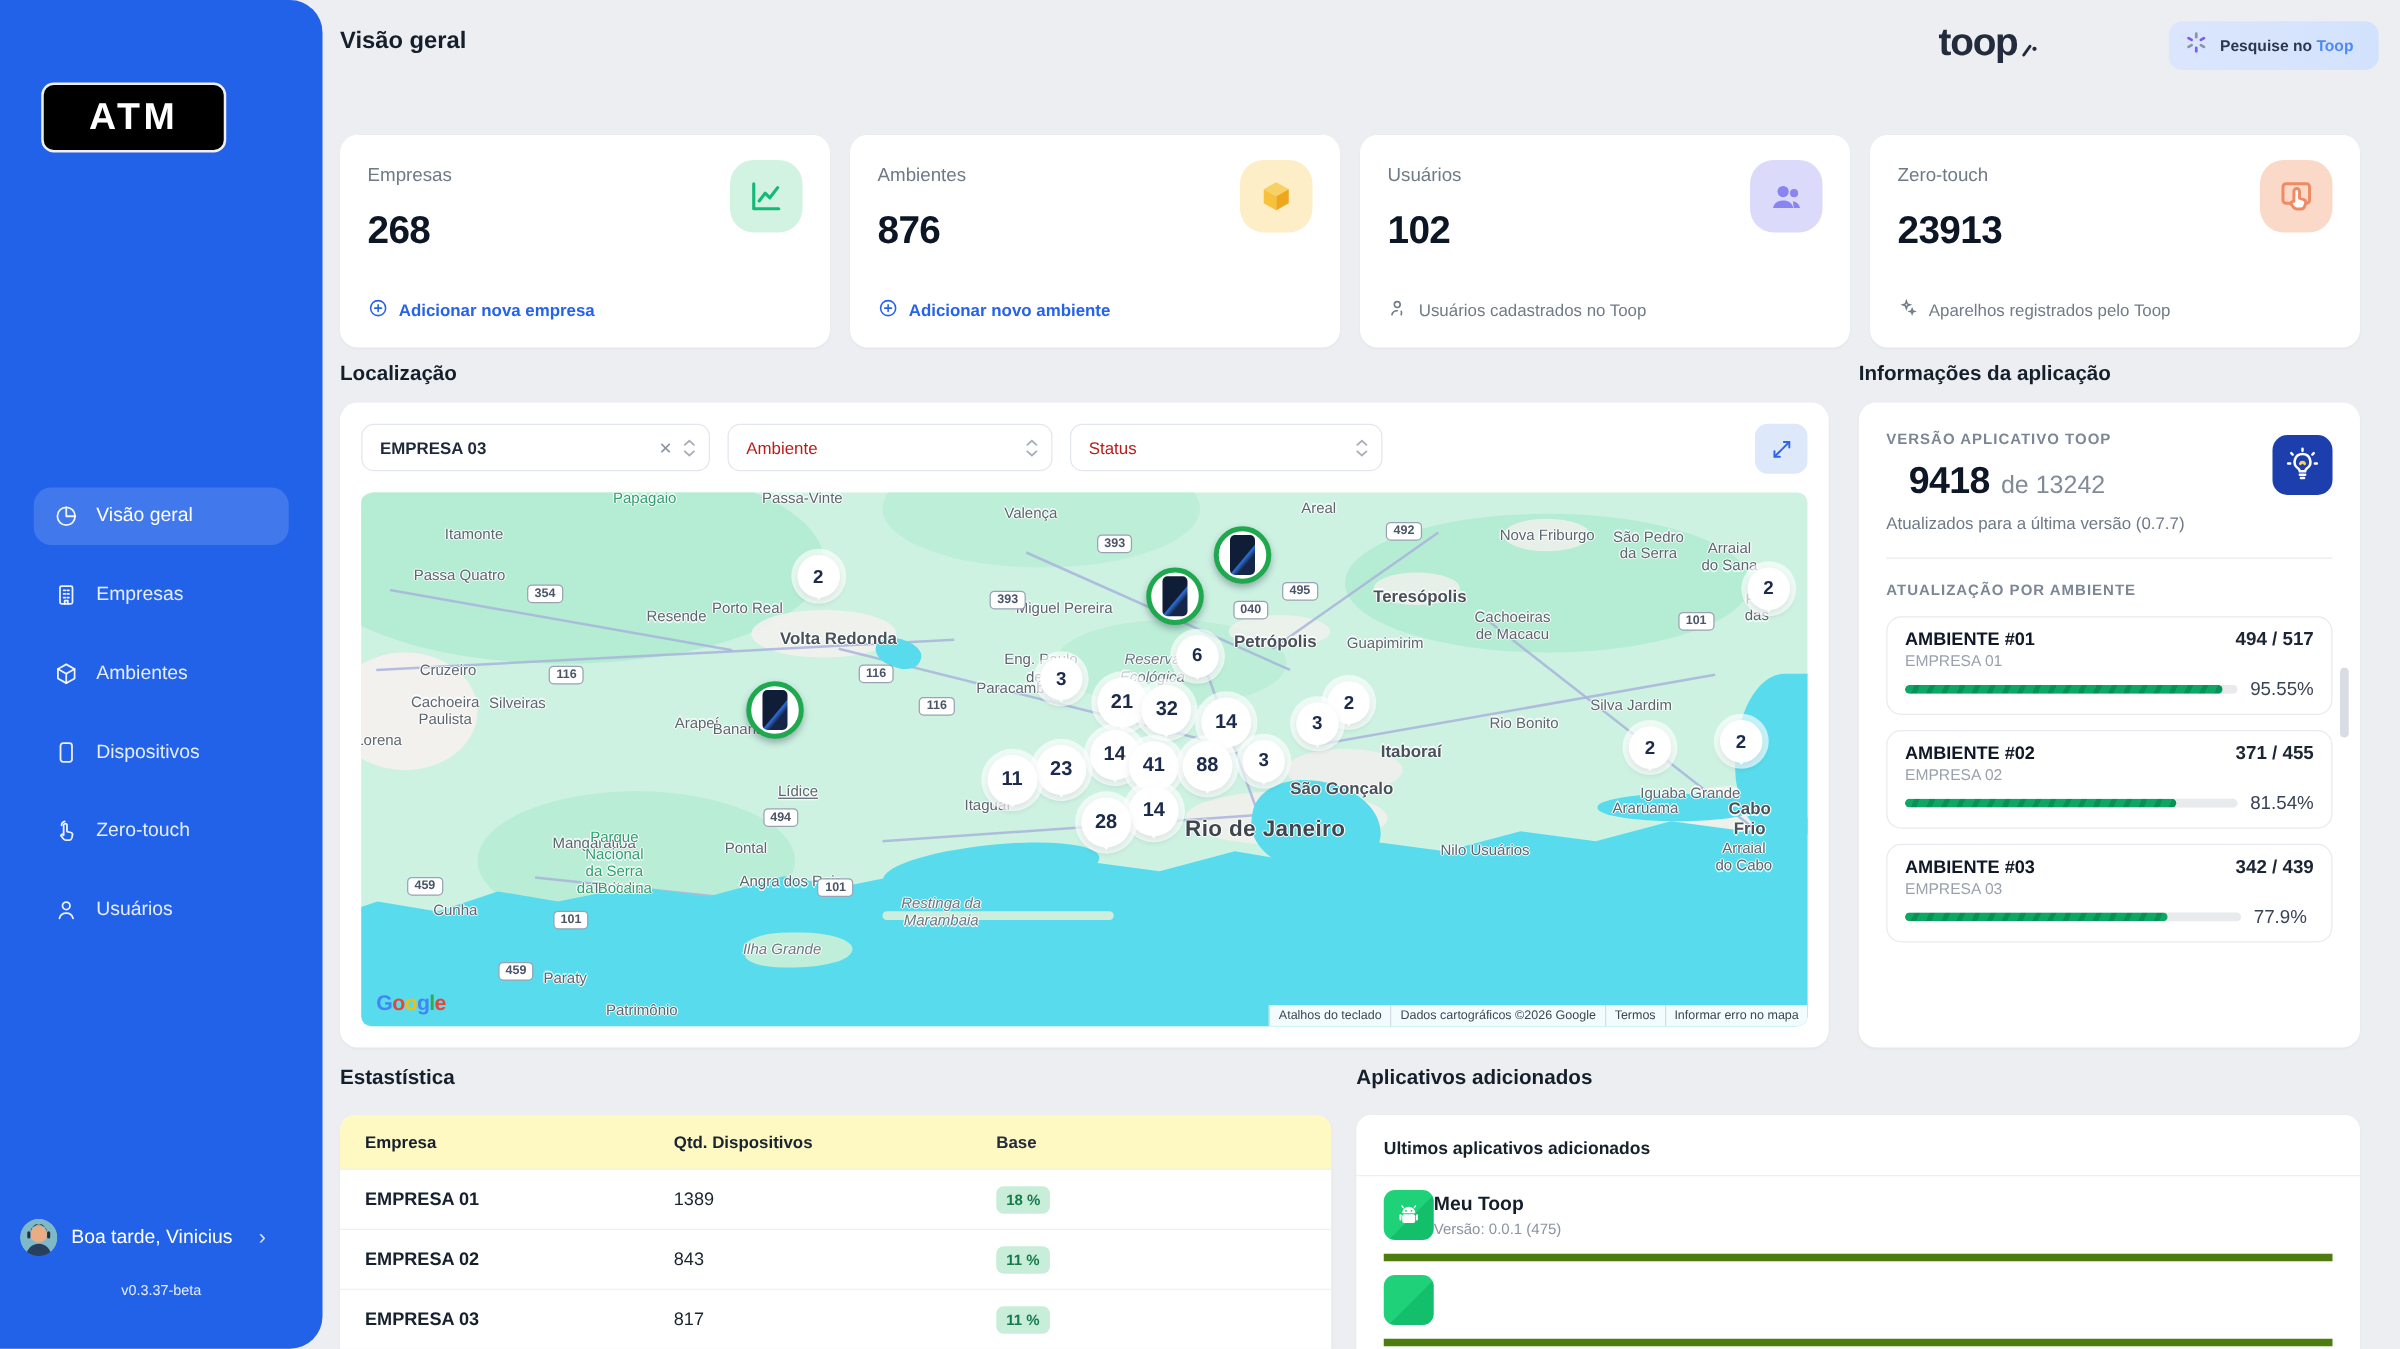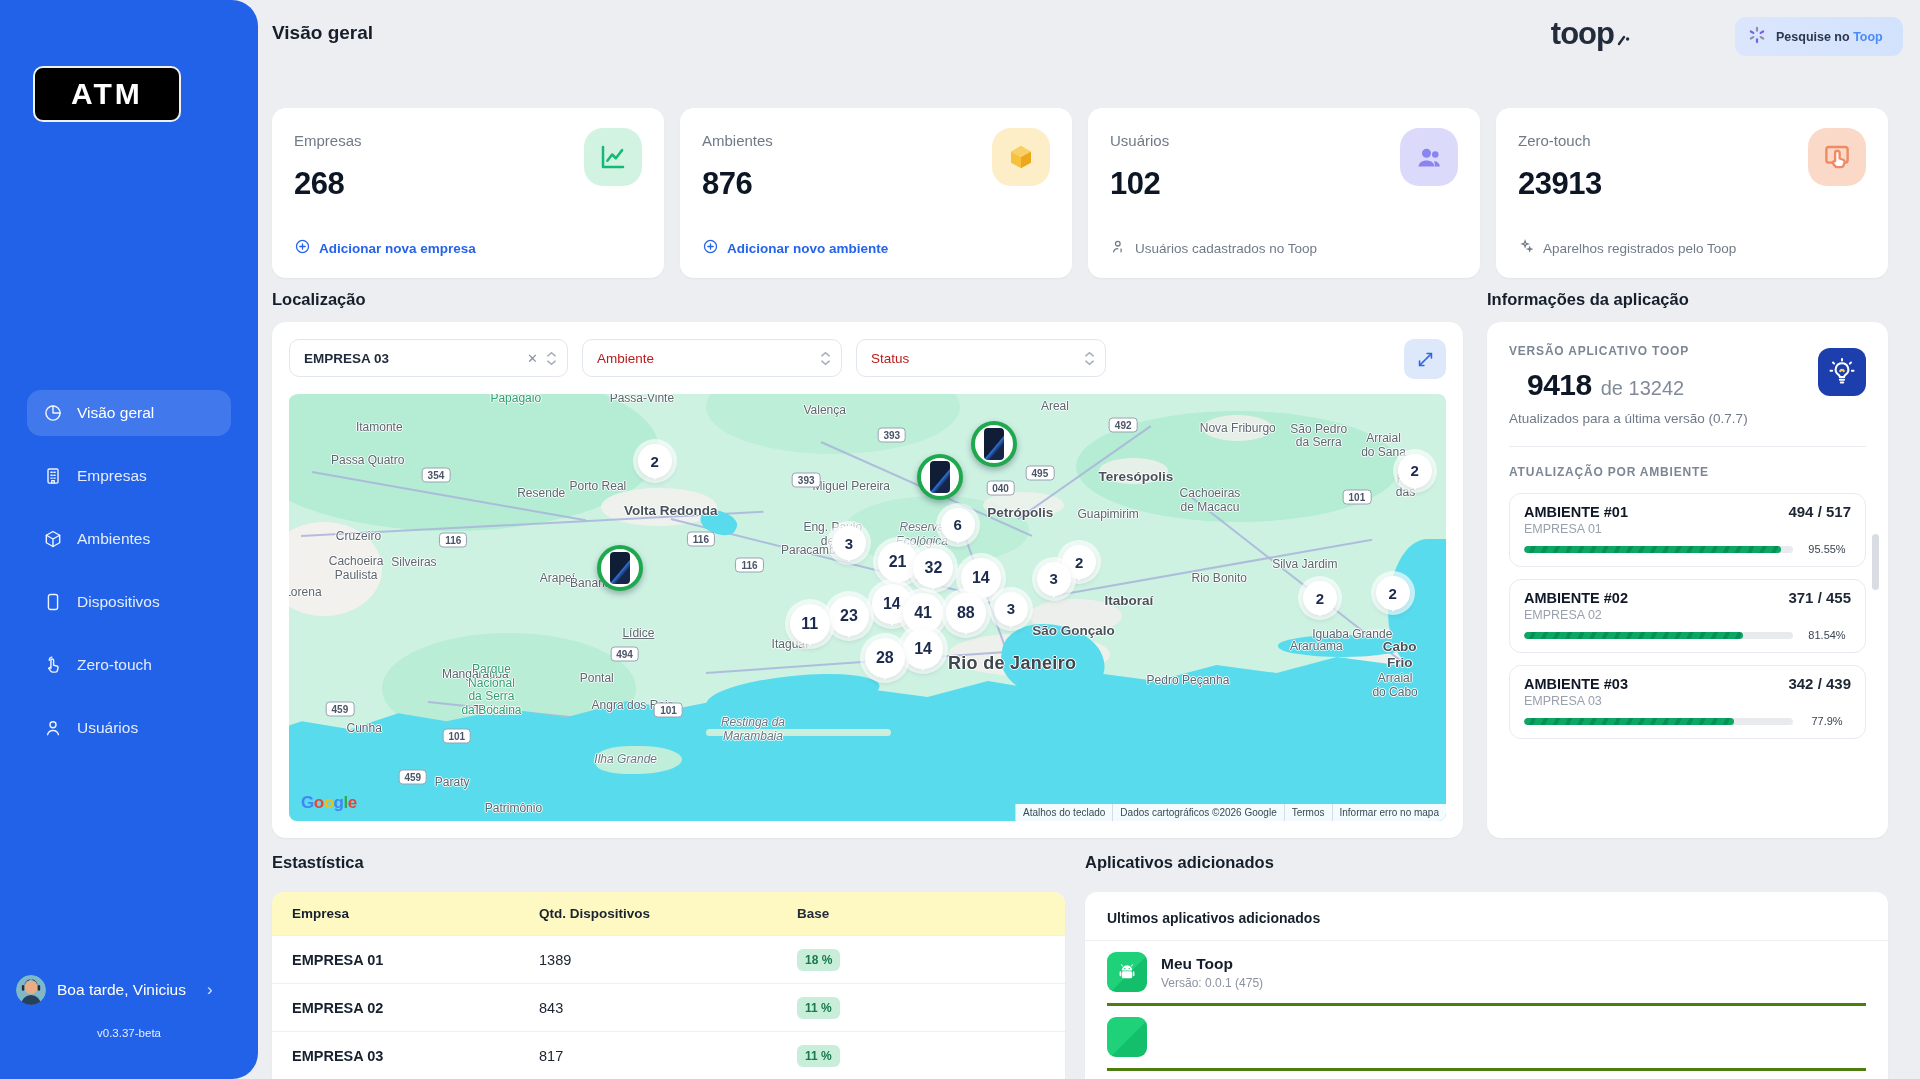--- a/index.html
+++ b/index.html
@@ -118,41 +118,41 @@
   .amb-list { margin-top:14px; }
   .amb-item { border:1px solid #e7eaef; border-radius:12px; padding:9px 14px 11px; margin-bottom:12px; }
   .amb-head { display:flex; justify-content:space-between; align-items:baseline; }
   .amb-name { font-size:14.5px; font-weight:800; color:#101827; }
   .amb-count { font-size:15px; font-weight:600; color:#1c2634; }
   .amb-emp { font-size:12.5px; color:#99a1ad; margin-top:2px; }
   .amb-bar-row { display:flex; align-items:center; gap:10px; margin-top:7px; }
   .amb-track { flex:1; height:7px; border-radius:4px; background:#e8eaee; overflow:hidden; }
   .amb-fill { height:100%; border-radius:4px;
     background:repeating-linear-gradient(115deg,#0ba763 0 7px,#089156 7px 11px); }
-  .amb-pct { font-size:11px; color:#3b4454; min-width:48px; text-align:center; }
+  .amb-pct { font-size:15px; color:#3b4454; min-width:48px; text-align:left; }
   .info-scrollbar { position:absolute; right:9px; top:212px; width:7px; height:56px; border-radius:4px;
     background:#d9dde3; }
 
   
   .table-card { position:absolute; left:14px; top:892px; width:793px; height:240px; background:#fff;
     border-radius:12px; overflow:hidden; box-shadow:0 1px 2px rgba(20,30,50,.04); }
   .t-head { display:flex; height:44px; align-items:center; background:#fef9c3; border-bottom:1px solid #eef0f4;
     font-size:13.5px; font-weight:700; color:#222c3a; }
   .t-row { display:flex; height:48px; align-items:center; border-bottom:1px solid #eef0f4; font-size:14.5px; }
   .tc1 { width:267px; padding-left:20px; font-weight:600; color:#16202e; }
   .tc2 { width:258px; color:#1a2430; }
   .tc3 { flex:1; }
   .badge-green { display:inline-block; background:#c8eeda; color:#177a4b; font-size:12px; font-weight:700;
     border-radius:6px; padding:4px 8px; }
 
   .apps-card { position:absolute; left:827px; top:892px; width:803px; height:240px; background:#fff;
     border-radius:12px; padding:18px 22px 0; overflow:hidden; box-shadow:0 1px 2px rgba(20,30,50,.04); }
   .apps-title { font-size:14px; font-weight:700; color:#17212d; }
   .apps-divider { height:1px; background:#edeff2; margin:14px -22px 0; }
-  .app-item { display:flex; align-items:center; gap:14px; padding:11px 0; border-bottom:3px solid #4d7c0f; }
+  .app-item { display:flex; align-items:center; padding:11px 0; border-bottom:6px solid #4d7c0f; }
   .app-tile { width:40px; height:40px; border-radius:9px; display:flex; align-items:center; justify-content:center; }
   .app-tile.android { background:linear-gradient(135deg,#1fd27a 55%,#14bf6b 55%); }
   .app-tile.flw { background:#fff; }
   .app-tile.flw .flw-circle { width:38px; height:38px; border-radius:50%; background:#3e30f0;
     display:flex; align-items:center; justify-content:center; }
   .app-name { font-size:15.5px; font-weight:700; color:#141e2b; }
   .app-version { font-size:12px; color:#8b93a0; margin-top:3px; }
 </style>
 </head>
 <body>
@@ -453,21 +453,21 @@
           <span class="map-label" style="left: 87.8%; top: 40.1%;">Silva Jardim</span>
           <span class="map-label" style="left: 80.4%; top: 43.4%;">Rio Bonito</span>
           <span class="map-label semi" style="left: 72.6%; top: 48.4%;">Itaboraí</span>
           <span class="map-label semi" style="left: 67.8%; top: 55.6%;">São Gonçalo</span>
           <span class="map-label big" style="left: 62.5%; top: 63%;">Rio de Janeiro</span>
           <span class="map-label" style="left: 91.9%; top: 56.5%;">Iguaba Grande</span>
           <span class="map-label" style="left: 88.8%; top: 59.2%;">Araruama</span>
           <span class="map-label semi" style="left: 96%; top: 61.2%;">Cabo Frio</span>
           <span class="map-label" style="left: 95.6%; top: 68.5%;">Arraial
 do Cabo</span>
-          <span class="map-label" style="left: 77.7%; top: 67.3%;">Pedro Peçanha</span>
+          <span class="map-label" style="left: 77.7%; top: 67.3%;">Nilo Usuários</span>
           <span class="map-label" style="left: 30.2%; top: 56.2%; text-decoration: underline;">Lídice</span>
           <span class="map-label" style="left: 43.3%; top: 58.7%;">Itaguaí</span>
           <span class="map-label" style="left: 16.1%; top: 65.9%;">Mangaratiba</span>
           <span class="map-label" style="left: 26.6%; top: 66.7%;">Pontal</span>
           <span class="map-label" style="left: 29.7%; top: 73.1%;">Angra dos Reis</span>
           <span class="map-label" style="left: 17.8%; top: 74.2%;">Tarituba</span>
           <span class="map-label green" style="left: 17.5%; top: 69.5%;">Parque
 Nacional
 da Serra
 da Bocaina</span>

